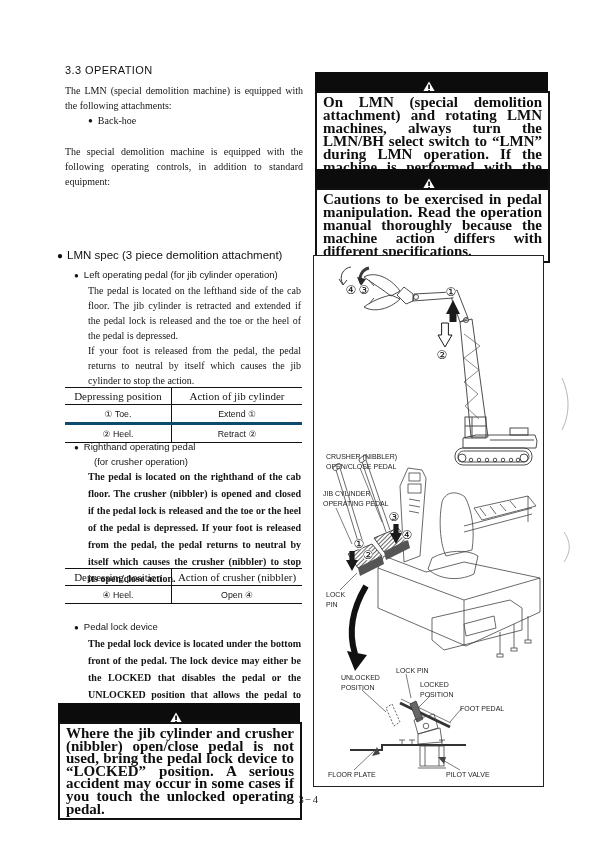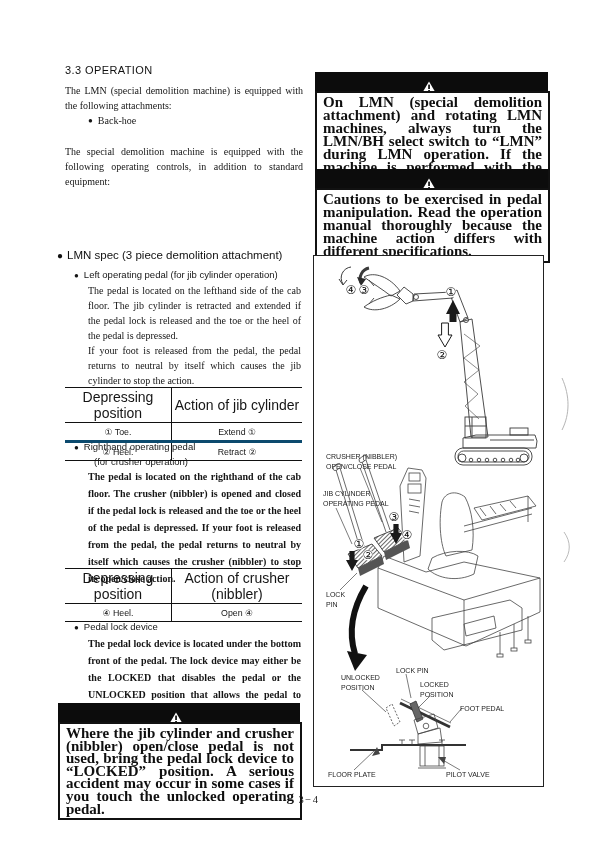--- a/index.html
+++ b/index.html
@@ -17,21 +17,21 @@
   .bullet-line .blt{font-size:8px;margin-right:5px;position:relative;top:-1px;}
   .spec-heading{font-family:"Liberation Sans",sans-serif;font-size:11.5px;color:#111;}
   .spec-heading .blt{font-size:10px;margin-right:4px;}
   .sub-heading{font-family:"Liberation Sans",sans-serif;font-size:9.5px;color:#151515;line-height:13.5px;}
   .sub-heading .blt{font-size:8px;margin-right:5px;}
   .sub-heading .l2{margin-left:20px;}
   
   table.spec{border-collapse:collapse;width:237px;table-layout:fixed;
     font-family:"Liberation Sans",sans-serif;font-size:8.8px;color:#151515;
     border-top:1.6px solid #111;border-bottom:1.6px solid #111;}
-  table.spec th{font-weight:normal;font-size:14px;height:14px;border-bottom:1px solid #111;}
+  table.spec th{font-weight:normal;font-size:11px;height:14px;border-bottom:1px solid #111;font-family:Liberation Serif, serif;}
   table.spec td{height:15px;text-align:center;border-bottom:3px solid #0c4a6e;}
   table.spec tr:last-child td{border-bottom:none;}
   table.spec th:first-child,table.spec td:first-child{border-right:1.1px solid #111;width:104px;}
   
   .alert-bar{background:#0c0c0c;color:#fff;display:flex;align-items:center;justify-content:flex-end;
     font-family:"Liberation Sans",sans-serif;font-weight:bold;font-size:11px;letter-spacing:.5px;height:33px;flex-direction:column;}
   .alert-bar svg{margin-right:6px;display:block;}
   .alert-body{border:2px solid #111;background:#fff;padding:3px 6px;
     font-family:Liberation Serif, serif;font-weight:bold;font-size:15px;
     line-height:12.9px;text-align:justify;color:#0f0f0f;}

